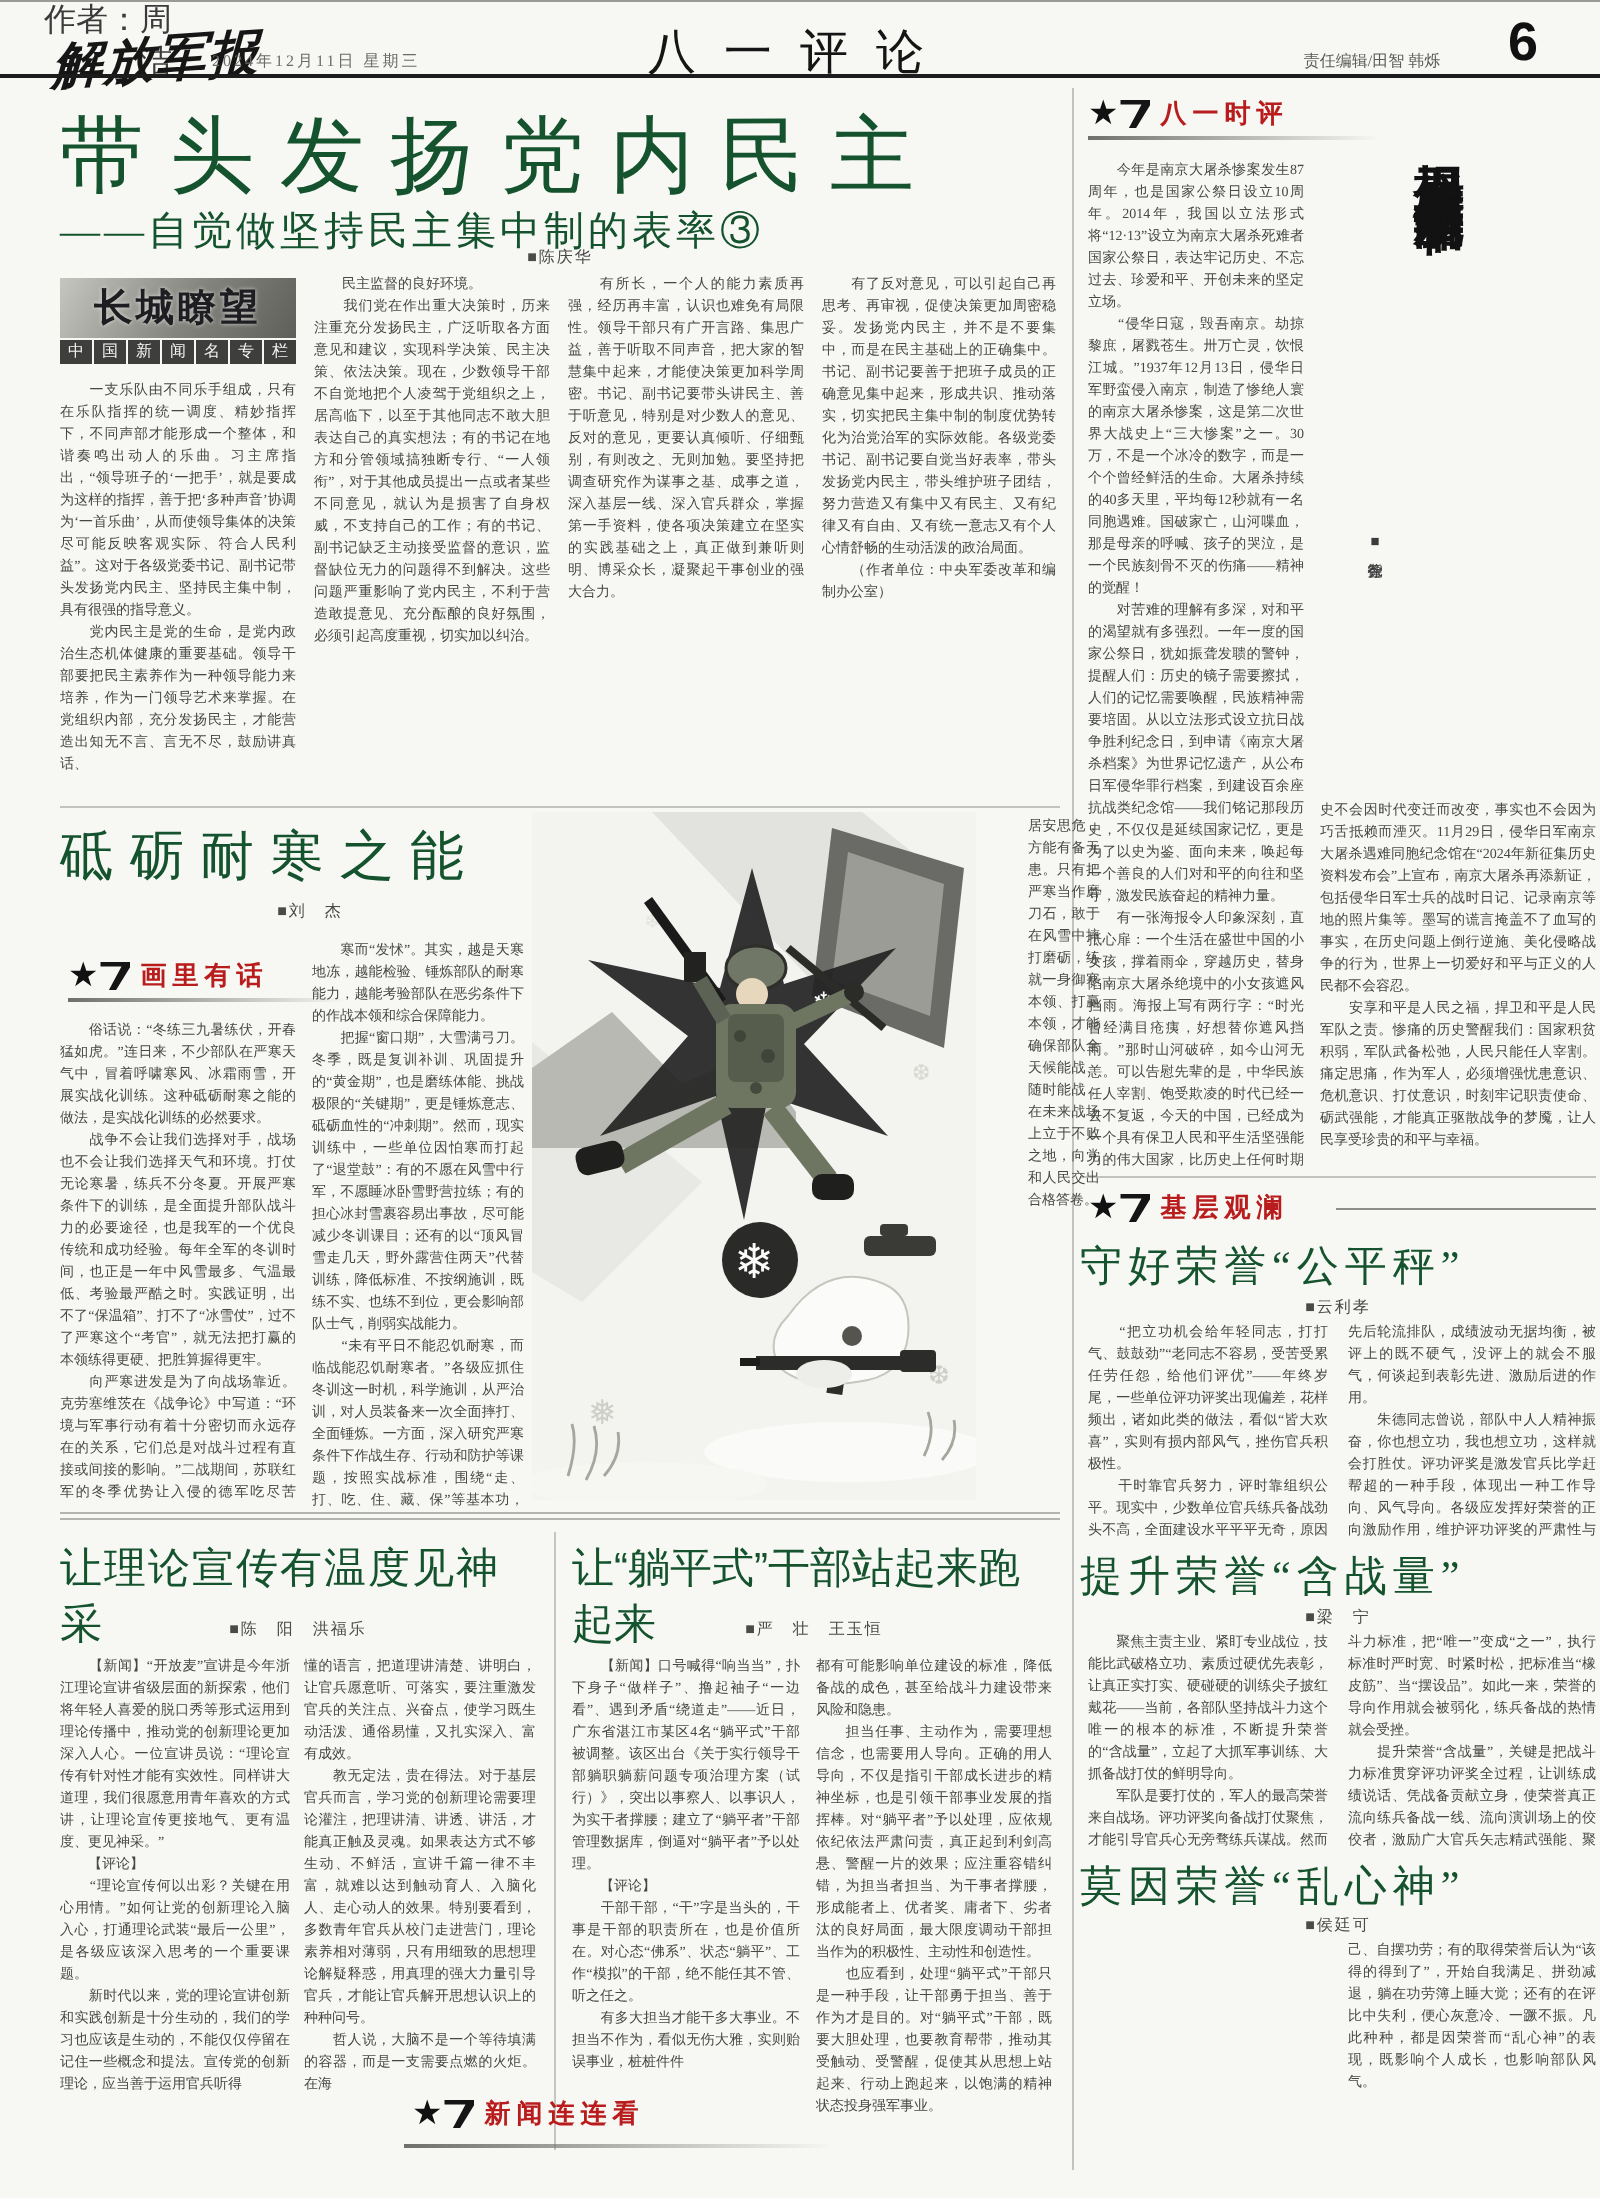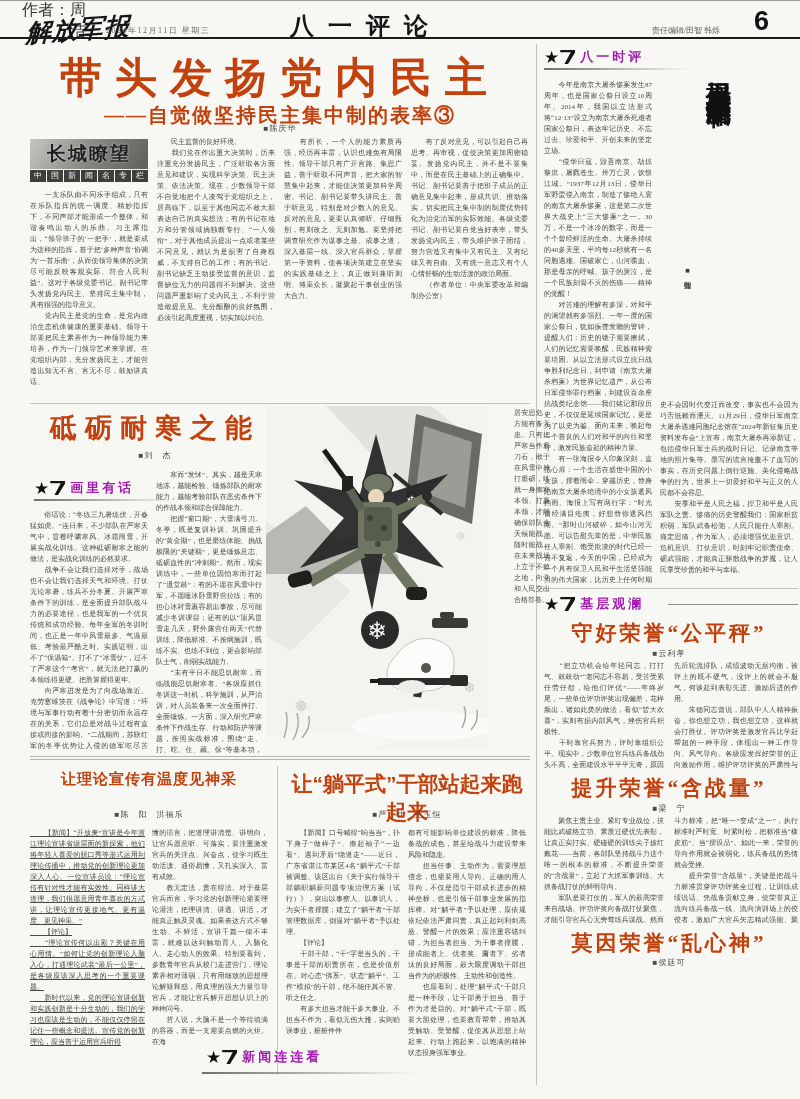--- a/index.html
+++ b/index.html
@@ -5,34 +5,34 @@
   html,body{margin:0;padding:0;background:#e8e8e6;}
   .page{position:relative;width:800px;height:1099px;background:#f7f7f4;overflow:hidden;
         font-family:"Liberation Serif","DejaVu Serif",serif;color:#3b3b3b;}
   .abs{position:absolute;}
   .rule{position:absolute;background:#9a9a96;}
   .rule.dark{background:#1c1c1c;}
   .sans{font-family:"Liberation Sans","DejaVu Sans",sans-serif;}
   .col{position:absolute;font-size:7px;line-height:11px;text-align:justify;
        color:#474745;white-space:pre-line;overflow:hidden;}
   .author{position:absolute;font-size:8px;color:#4a4a48;text-align:center;letter-spacing:1px;}
-  .bigtitle{position:absolute;text-align:center;font-weight:700;color:#c2410c;}
+  .bigtitle{position:absolute;font-weight:400;color:#14532d;}
   
   .masthead-logo{position:absolute;font-size:25px;font-weight:700;font-style:italic;
     transform:rotate(-4deg) skewX(-6deg);color:#161616;letter-spacing:1px;}
   .dateline{position:absolute;font-size:8px;color:#6b6b68;letter-spacing:1.5px;}
-  .pagehead{position:absolute;font-size:24px;font-weight:700;letter-spacing:14px;color:#151515;text-align:left;}
+  .pagehead{position:absolute;font-size:24px;font-weight:400;letter-spacing:14px;color:#151515;text-align:center;}
   .editors{position:absolute;font-size:8px;color:#5b5b58;}
   .pagenum{position:absolute;font-size:27px;font-weight:700;color:#111;}
   
   .brandmark{position:absolute;display:flex;align-items:center;height:22px;}
   .bm-star{font-size:17px;color:#111;line-height:1;font-family:"DejaVu Sans",sans-serif;}
   .bm-seven{display:inline-block;width:15px;height:14px;background:#151515;margin:0 5px 0 1px;
     clip-path:polygon(0 0,100% 0,100% 16%,52% 100%,28% 100%,70% 16%,0 16%);}
-  .bm-label{font-size:13px;font-weight:700;letter-spacing:3px;color:#a21caf;
+  .bm-label{font-size:13px;font-weight:700;letter-spacing:3px;color:#b91c1c;
     font-family:"Liberation Sans","DejaVu Sans",sans-serif;}
   .bm-under{position:absolute;height:2px;background:linear-gradient(to right,#6f6f6b,rgba(110,110,108,0));}
   
   .gc-logo{position:absolute;width:118px;}
   .gc-pic{height:30px;background:linear-gradient(120deg,#c6c6c0,#84847e 55%,#5f5f5a);
     display:flex;align-items:center;justify-content:center;font-size:19px;font-weight:700;
     color:#1d1d22;text-shadow:0 0 2px #ffffffaa;letter-spacing:2px;}
   .gc-bar{display:flex;margin-top:1px;}
   .gc-bar span{flex:1;background:#3e3e3c;color:#f4f4f2;font-size:8px;text-align:center;
     line-height:12px;margin-right:1px;}
@@ -119,20 +119,21 @@
 
   <div class="bigtitle" style="left:540px;top:774px;width:258px;font-size:21px;letter-spacing:3px;">提升荣誉“含战量”</div>
   <div class="author" style="left:540px;top:803px;width:258px;">■梁　宁</div>
   <div class="col" style="left:544px;top:816px;width:120px;height:110px;">　　聚焦主责主业、紧盯专业战位，技能比武破格立功、素质过硬优先表彰，让真正实打实、硬碰硬的训练尖子披红戴花——当前，各部队坚持战斗力这个唯一的根本的标准，不断提升荣誉的“含战量”，立起了大抓军事训练、大抓备战打仗的鲜明导向。
 　　军队是要打仗的，军人的最高荣誉来自战场。评功评奖向备战打仗聚焦，才能引导官兵心无旁骛练兵谋战。然而少数单位落实战</div>
   <div class="col" style="left:674px;top:816px;width:124px;height:110px;">斗力标准，把“唯一”变成“之一”，执行标准时严时宽、时紧时松，把标准当“橡皮筋”、当“摆设品”。如此一来，荣誉的导向作用就会被弱化，练兵备战的热情就会受挫。
 　　提升荣誉“含战量”，关键是把战斗力标准贯穿评功评奖全过程，让训练成绩说话、凭战备贡献立身，使荣誉真正流向练兵备战一线、流向演训场上的佼佼者，激励广大官兵矢志精武强能、聚力备战打仗。</div>
 
   <div class="bigtitle" style="left:540px;top:929px;width:258px;font-size:21px;letter-spacing:3px;">莫因荣誉“乱心神”</div>
   <div class="author" style="left:540px;top:957px;width:258px;">■侯廷可</div>
+  <div class="col" style="left:674px;top:970px;width:124px;height:74px;">己、自摆功劳；有的取得荣誉后认为“该得的得到了”，开始自我满足、拼劲减退，躺在功劳簿上睡大觉；还有的在评比中失利，便心灰意冷、一蹶不振。凡此种种，都是因荣誉而“乱心神”的表现，既影响个人成长，也影响部队风气。</div>
 
   <div class="rule" style="left:30px;top:403px;width:500px;height:1px;background:#c2c2be;"></div>
   <div class="bigtitle" style="left:30px;top:410px;width:250px;font-size:27px;letter-spacing:8px;">砥砺耐寒之能</div>
   <div class="author" style="left:30px;top:450px;width:250px;">■刘　杰</div>
 
   <div class="brandmark" style="left:34px;top:477px;">
     <span class="bm-star">★</span>
     <span class="bm-seven"></span>
     <span class="bm-label">画里有话</span>
   </div>
@@ -197,23 +198,23 @@
 
       <path d="M18,332 q5,-16 2,-26 M27,334 q8,-14 4,-27 M36,332 q9,-10 7,-22 M196,322 q6,-12 2,-22 M205,324 q8,-9 6,-20" stroke="#a6a69e" stroke-width="1.4" fill="none"></path>
     </svg>
   </div>
   <div class="caption" style="left:398px;top:736px;width:86px;text-align:right;">作者：周　洁</div>
 
   <div class="rule" style="left:30px;top:756px;width:500px;height:1px;background:#b3b3af;"></div>
   <div class="rule" style="left:30px;top:759px;width:500px;height:1px;background:#b3b3af;"></div>
   <div class="rule" style="left:277px;top:766px;width:1px;height:309px;background:#c6c6c1;"></div>
 
-  <div class="bigtitle sans" style="left:30px;top:770px;width:238px;font-size:15px;letter-spacing:1px;">让理论宣传有温度见神采</div>
+  <div class="bigtitle sans" style="left:30px;top:770px;width:238px;font-size:21px;letter-spacing:1px;">让理论宣传有温度见神采</div>
   <div class="author" style="left:30px;top:809px;width:238px;">■陈　阳　洪福乐</div>
-  <div class="col" style="left:30px;top:828px;width:115px;height:247px;text-decoration:underline;">　　【新闻】“开放麦”宣讲是今年浙江理论宣讲省级层面的新探索，他们将年轻人喜爱的脱口秀等形式运用到理论传播中，推动党的创新理论更加深入人心。一位宣讲员说：“理论宣传有针对性才能有实效性。同样讲大道理，我们很愿意用青年喜欢的方式讲，让理论宣传更接地气、更有温度、更见神采。”
+  <div class="col" style="left:30px;top:828px;width:115px;height:247px;">　　【新闻】“开放麦”宣讲是今年浙江理论宣讲省级层面的新探索，他们将年轻人喜爱的脱口秀等形式运用到理论传播中，推动党的创新理论更加深入人心。一位宣讲员说：“理论宣传有针对性才能有实效性。同样讲大道理，我们很愿意用青年喜欢的方式讲，让理论宣传更接地气、更有温度、更见神采。”
 　　【评论】
 　　“理论宣传何以出彩？关键在用心用情。”如何让党的创新理论入脑入心，打通理论武装“最后一公里”，是各级应该深入思考的一个重要课题。
 　　新时代以来，党的理论宣讲创新和实践创新是十分生动的，我们的学习也应该是生动的，不能仅仅停留在记住一些概念和提法。宣传党的创新理论，应当善于运用官兵听得</div>
   <div class="col" style="left:152px;top:828px;width:116px;height:247px;">懂的语言，把道理讲清楚、讲明白，让官兵愿意听、可落实，要注重激发官兵的关注点、兴奋点，使学习既生动活泼、通俗易懂，又扎实深入、富有成效。
 　　教无定法，贵在得法。对于基层官兵而言，学习党的创新理论需要理论灌注，把理讲清、讲透、讲活，才能真正触及灵魂。如果表达方式不够生动、不鲜活，宣讲千篇一律不丰富，就难以达到触动育人、入脑化人、走心动人的效果。特别要看到，多数青年官兵从校门走进营门，理论素养相对薄弱，只有用细致的思想理论解疑释惑，用真理的强大力量引导官兵，才能让官兵解开思想认识上的种种问号。
 　　哲人说，大脑不是一个等待填满的容器，而是一支需要点燃的火炬。在海</div>
 
   <div class="bigtitle sans" style="left:286px;top:770px;width:242px;font-size:21px;letter-spacing:0px;">让“躺平式”干部站起来跑起来</div>
   <div class="author" style="left:286px;top:809px;width:242px;">■严　壮　王玉恒</div>
   <div class="col" style="left:286px;top:828px;width:114px;height:247px;">　　【新闻】口号喊得“响当当”，扑下身子“做样子”、撸起袖子“一边看”、遇到矛盾“绕道走”——近日，广东省湛江市某区4名“躺平式”干部被调整。该区出台《关于实行领导干部躺职躺薪问题专项治理方案（试行）》，突出以事察人、以事识人，为实干者撑腰；建立了“躺平者”干部管理数据库，倒逼对“躺平者”予以处理。

